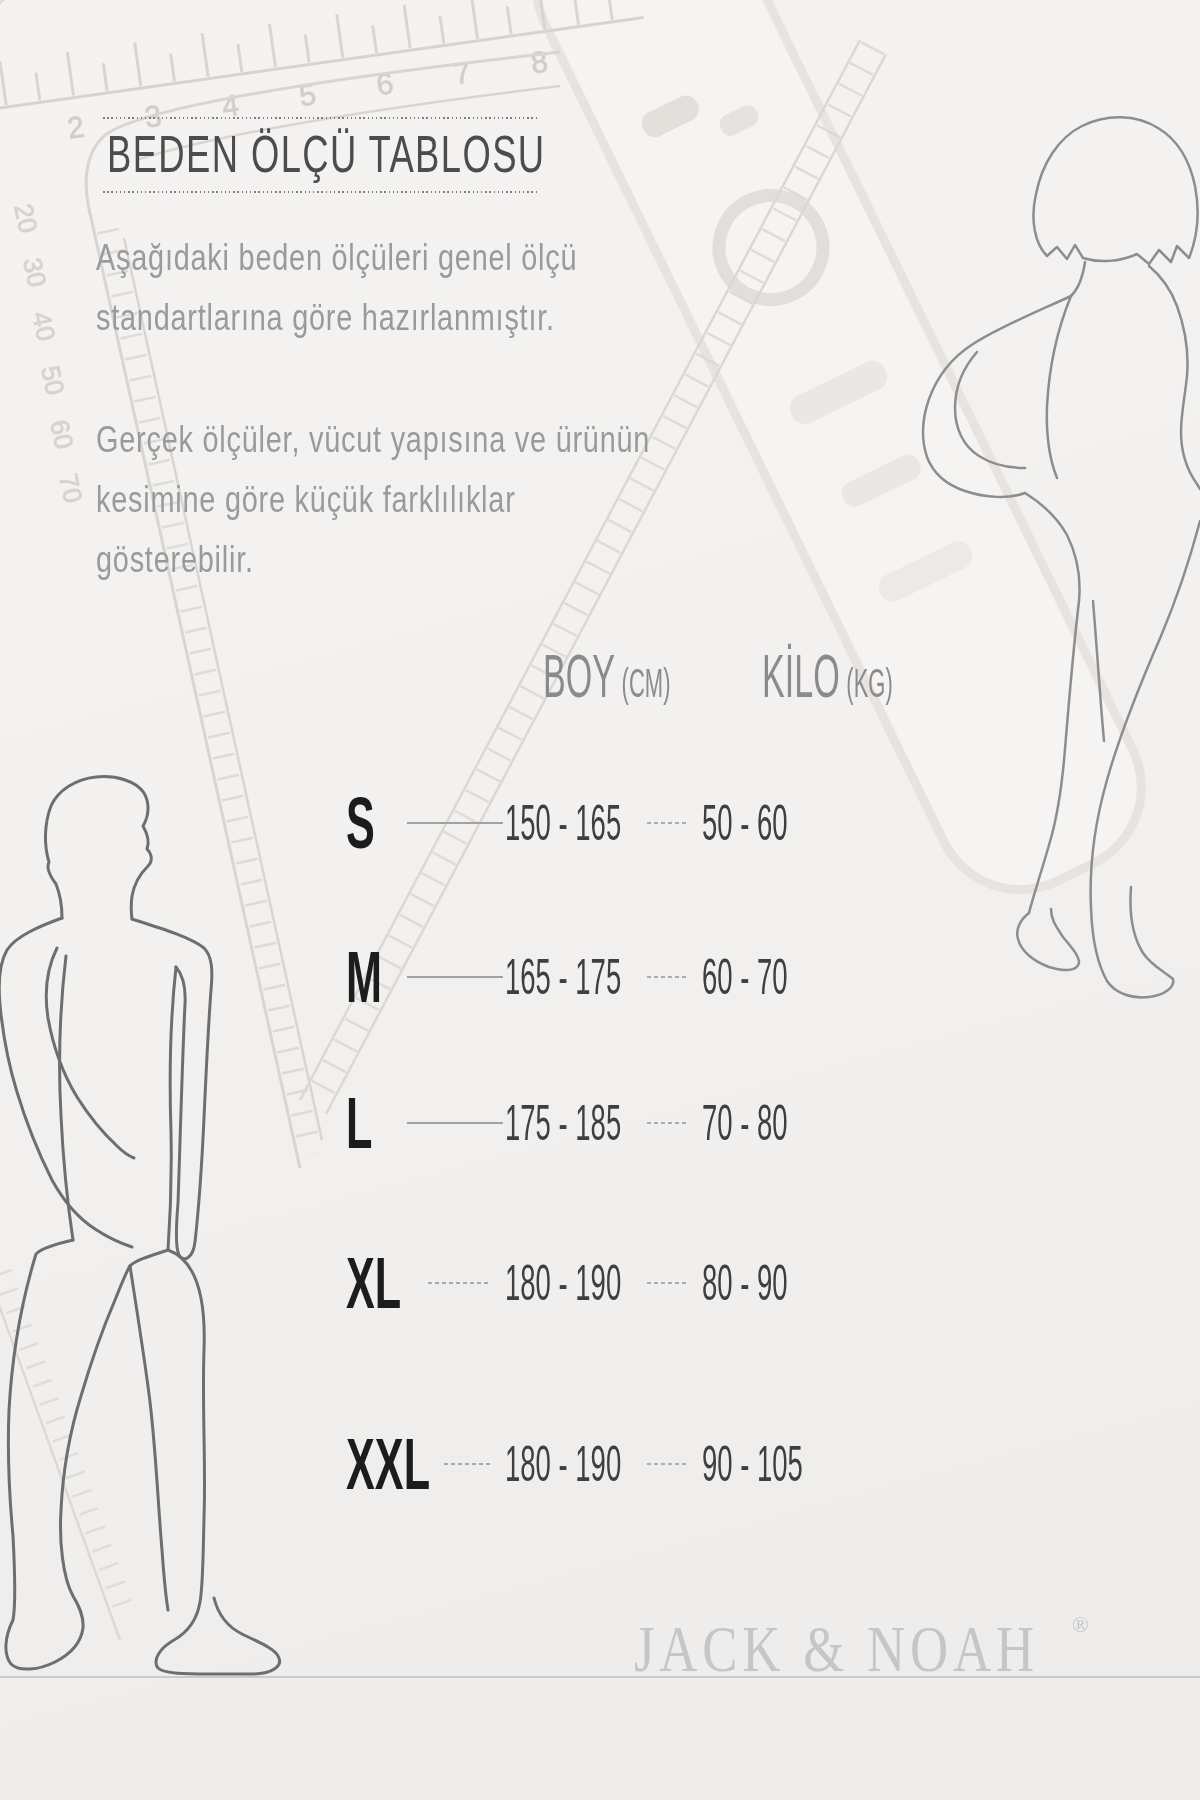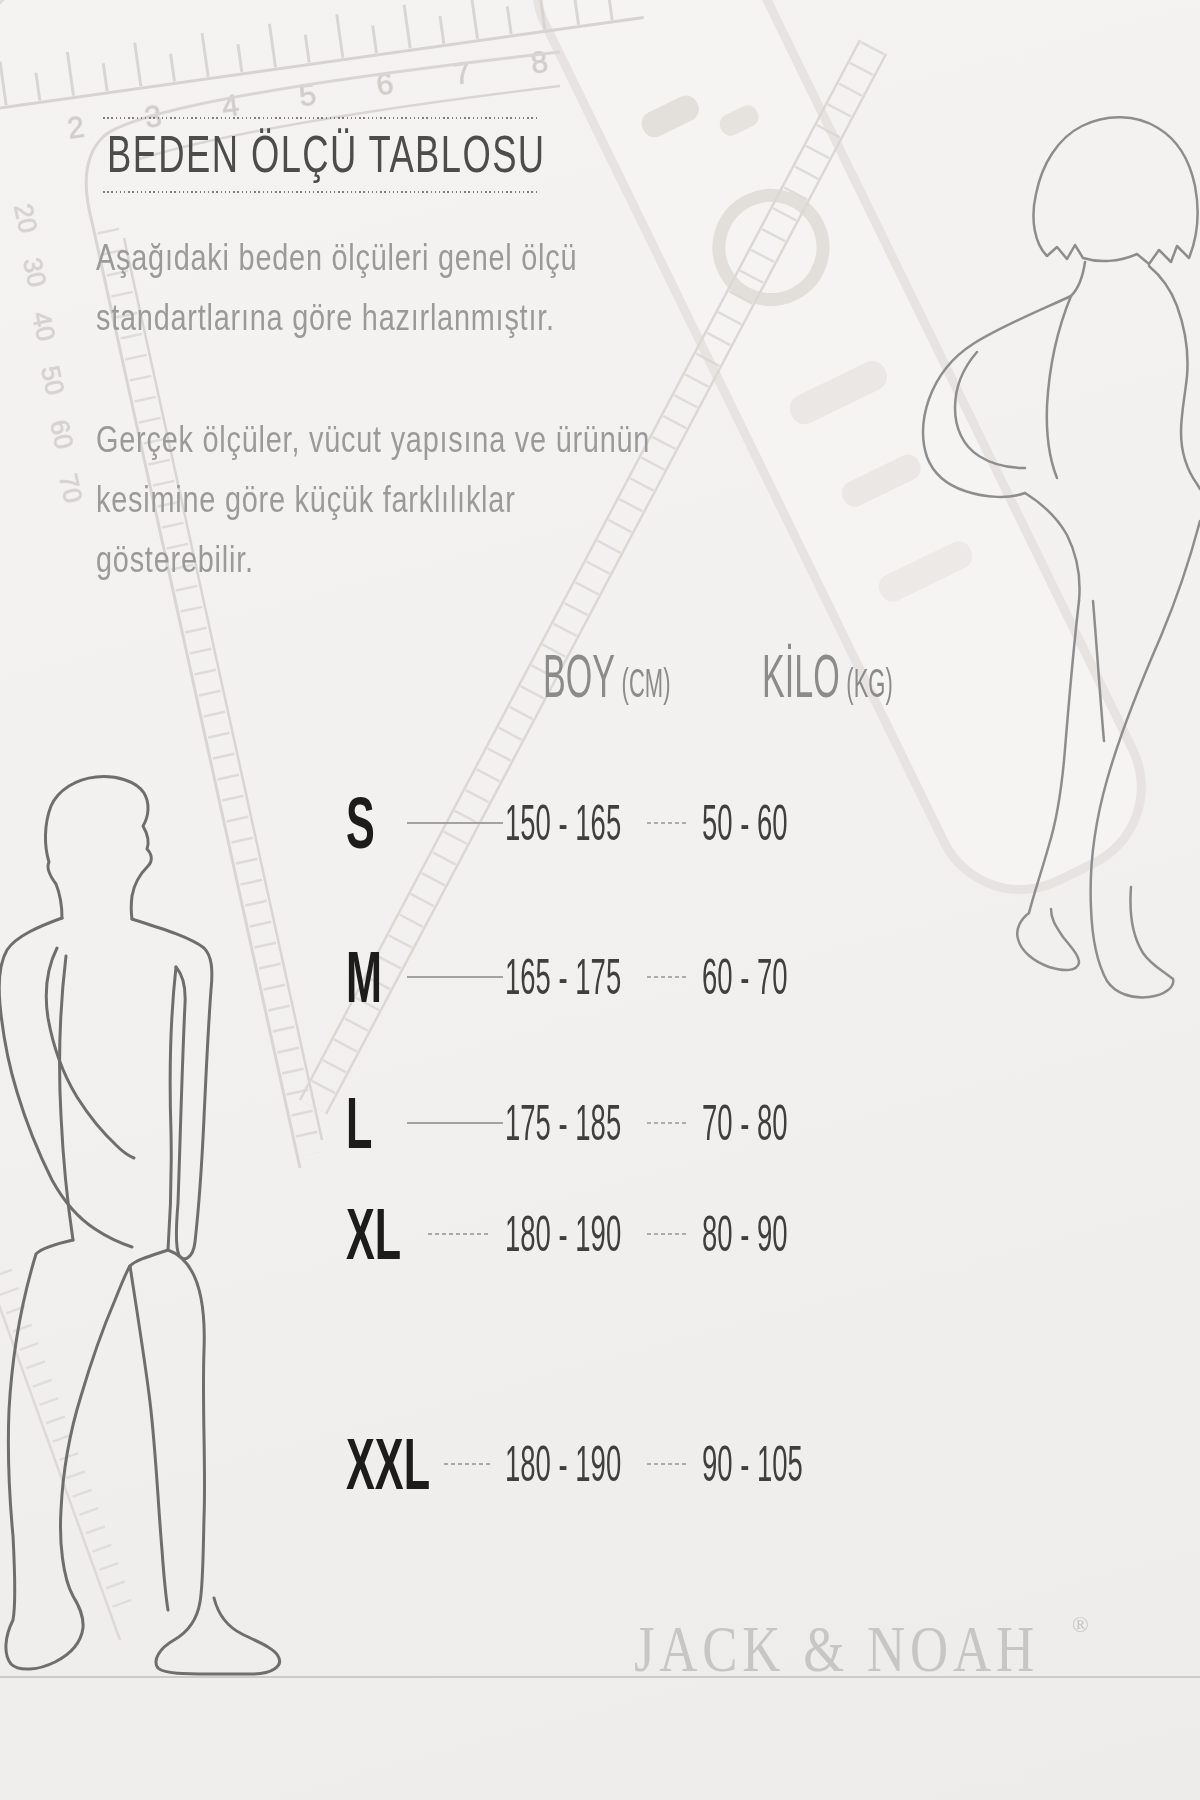--- a/index.html
+++ b/index.html
@@ -221,21 +221,21 @@
   </div>
 
   <div class="t-row" style="top:1083px">
     <span class="sz">L</span>
     <span class="ln ln1"></span>
     <span class="val v-boy">175 - 185</span>
     <span class="ln ln2"></span>
     <span class="val v-kilo">70 - 80</span>
   </div>
 
-  <div class="t-row r-xl" style="top:1194px">
+  <div class="t-row r-xl" style="top:1243px">
     <span class="sz">XL</span>
     <span class="ln ln1"></span>
     <span class="val v-boy">180 - 190</span>
     <span class="ln ln2"></span>
     <span class="val v-kilo">80 - 90</span>
   </div>
 
   <div class="t-row r-xxl" style="top:1424px">
     <span class="sz">XXL</span>
     <span class="ln ln1"></span>

